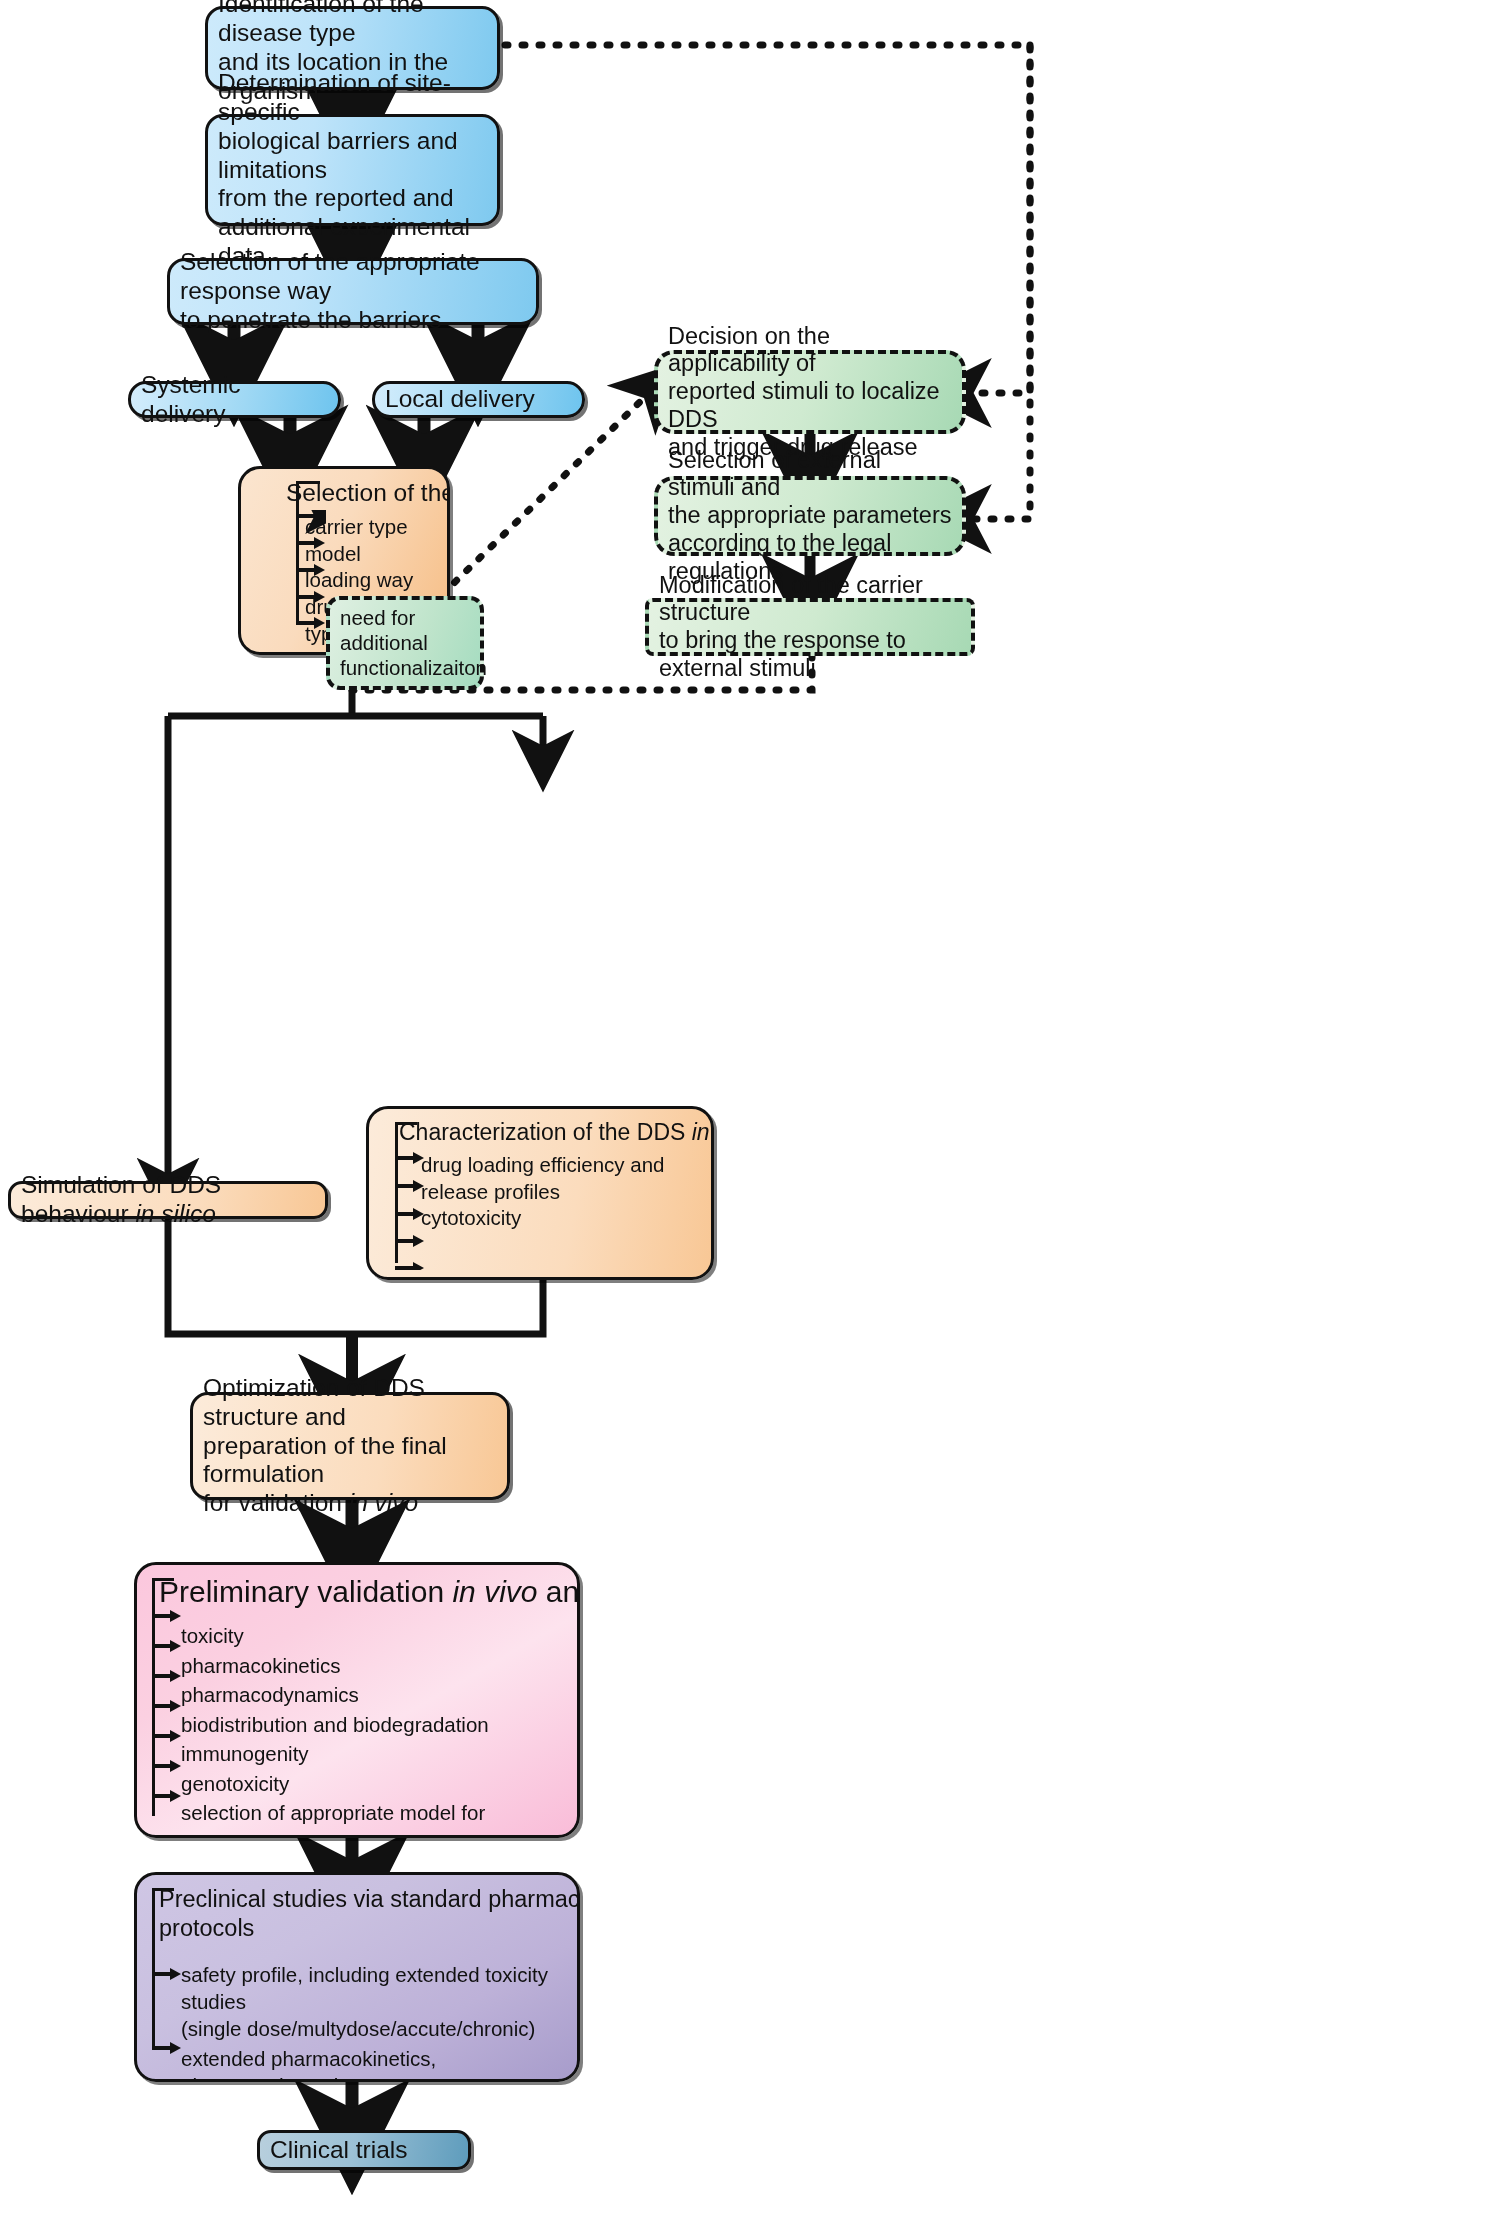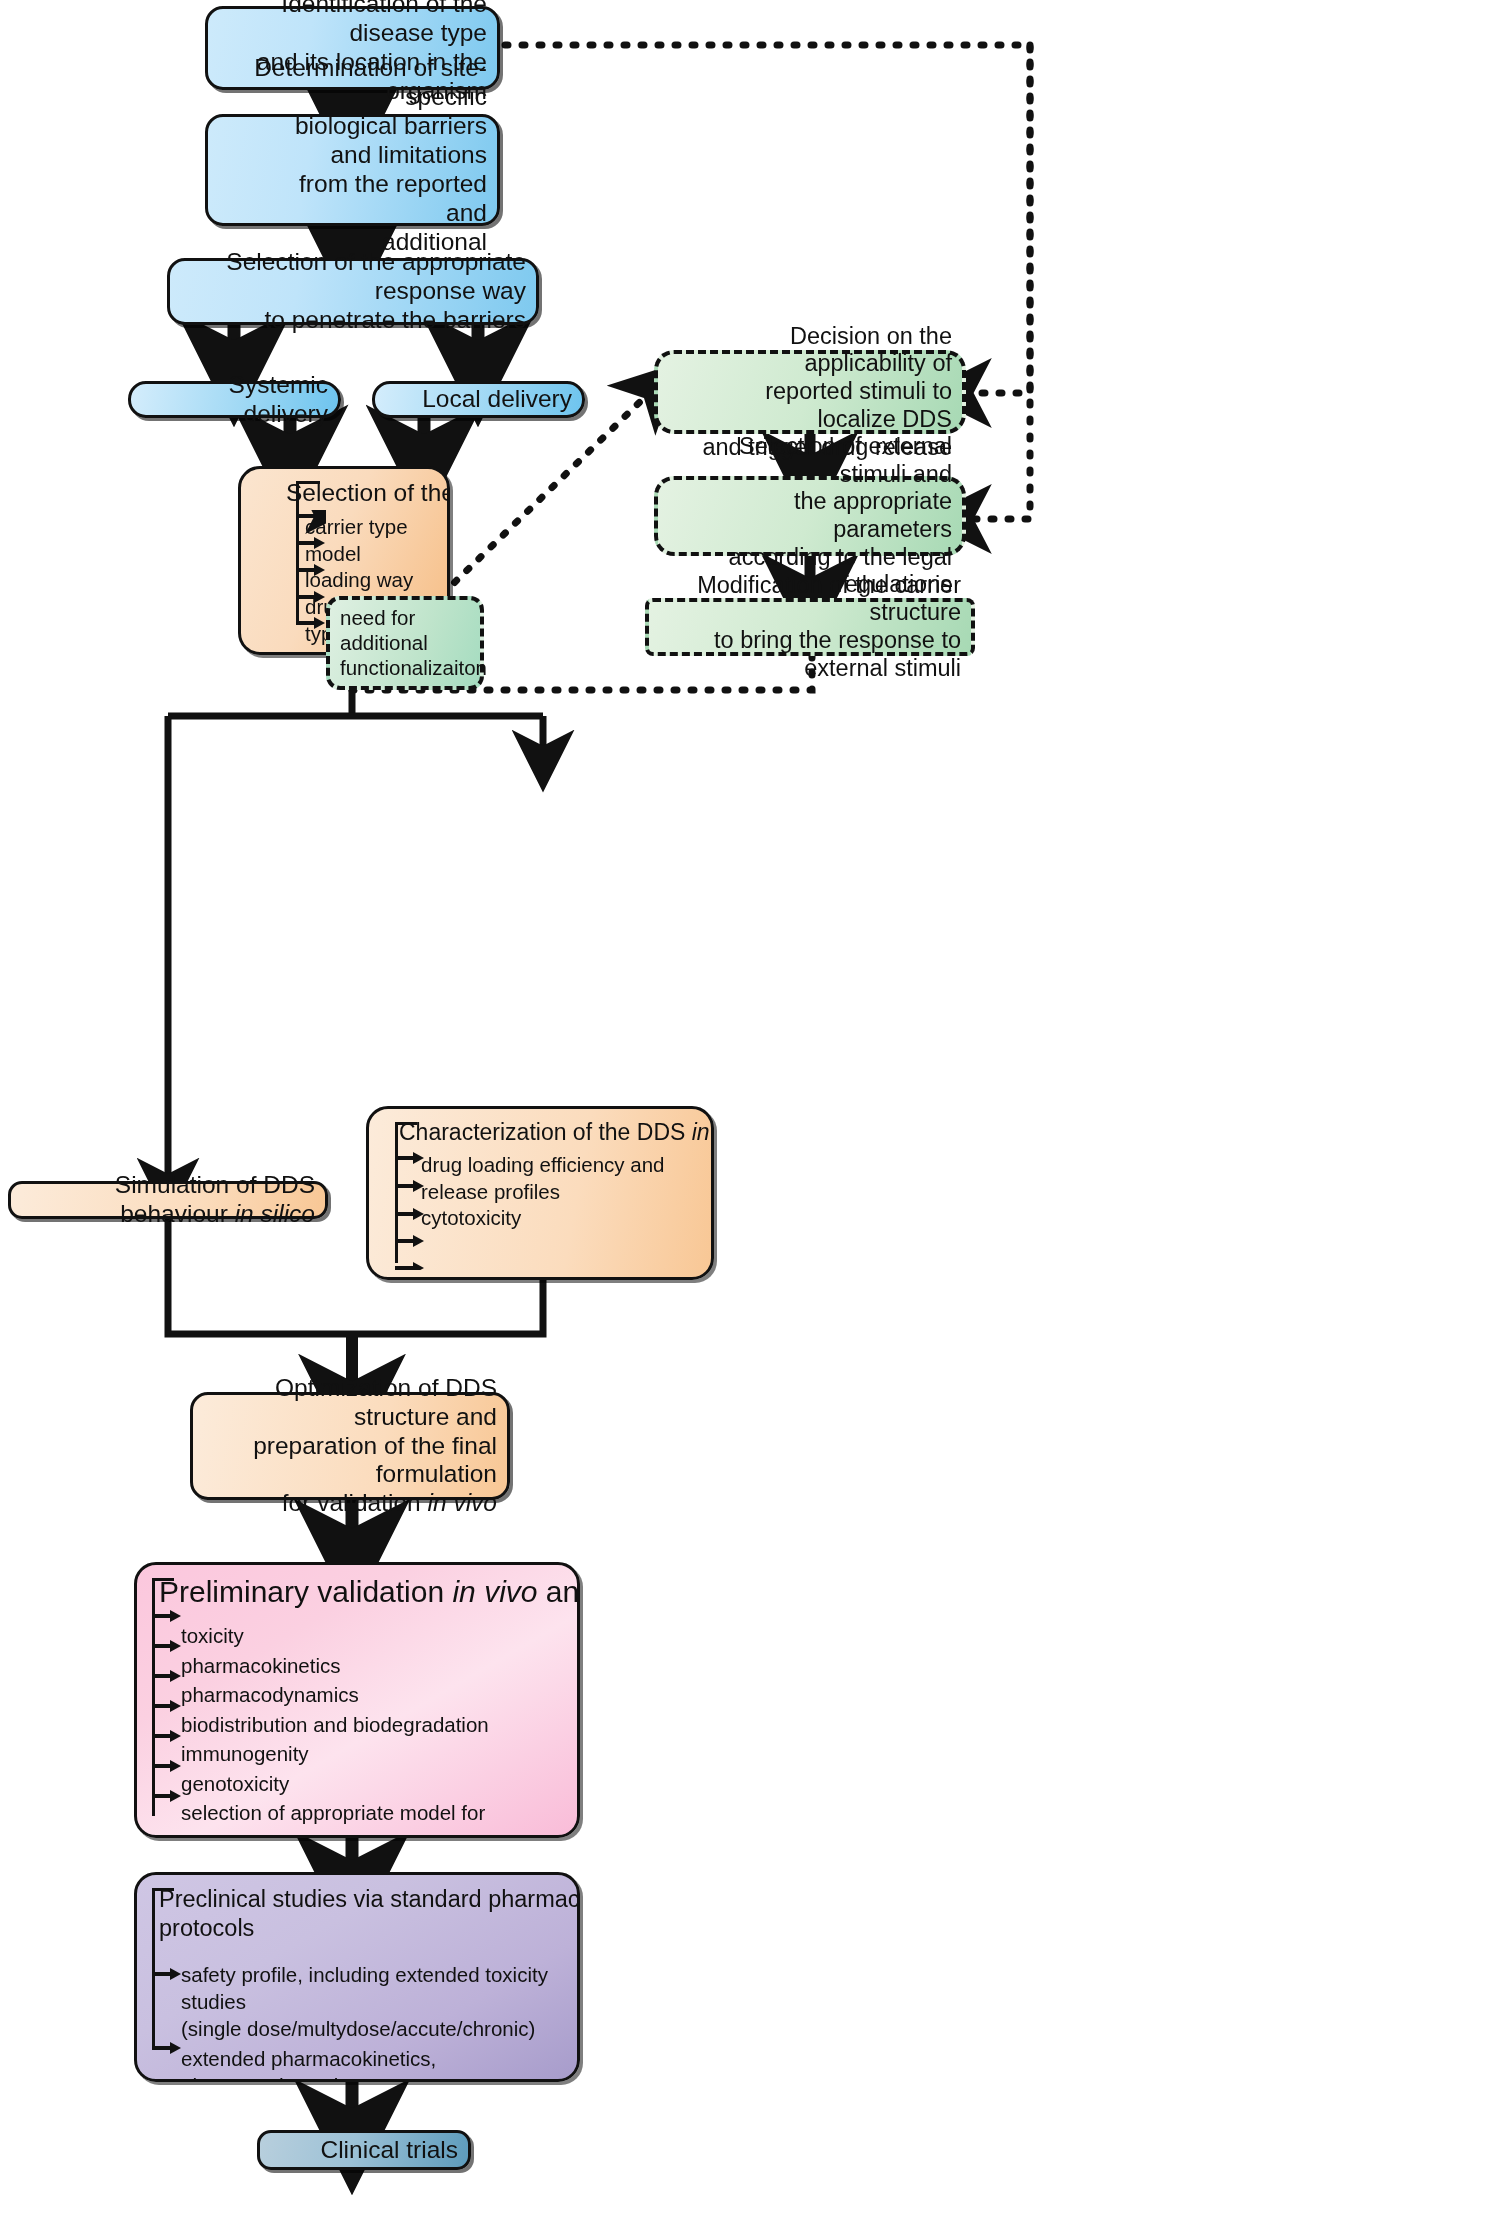--- a/index.html
+++ b/index.html
@@ -1,23 +1,23 @@
 <!DOCTYPE html>
 <html><head>
 <meta charset="utf-8">
 <style>
   html,body{margin:0;padding:0;background:#ffffff;}
   body{font-family:"Liberation Sans", sans-serif;}
   #stage{position:relative;width:1490px;height:2221px;background:#fff;overflow:hidden;}
   svg.wires{position:absolute;left:0;top:0;width:1490px;height:2221px;pointer-events:none;}
 
   .node{position:absolute;box-sizing:border-box;border:3.5px solid #111;border-radius:18px;
-        display:flex;align-items:center;justify-content:center;text-align:right;
+        display:flex;align-items:center;justify-content:center;text-align:left;
         color:#111;line-height:1.18;z-index:3;
-        box-shadow:3px 3px 0 rgba(0,0,0,0.55);padding-left:34px;}
+        box-shadow:3px 3px 0 rgba(0,0,0,0.55);}
   .node .txt{padding:0 10px;width:100%;}
 
   
   .blue  {background:linear-gradient(100deg,#cdeafb 0%, #bfe4fa 35%, #7ec9ef 100%);}
   .blue2 {background:linear-gradient(100deg,#d4edfc 0%, #9fd8f4 55%, #6ec4ee 100%);}
   .orange{background:linear-gradient(115deg,#fbe5cf 0%, #fadbbd 45%, #f6bd84 100%);}
   .orange-l{background:linear-gradient(100deg,#fcebda 0%, #fbdcbd 60%, #f8c795 100%);}
   .green {background:linear-gradient(110deg,#e4f2e2 0%, #cfead0 50%, #a7d9b4 100%);}
   .green-s{background:linear-gradient(110deg,#dff0e2 0%, #bfe4cb 60%, #a5dcc0 100%);}
   .pink  {background:linear-gradient(150deg,#fbc7dd 0%, #fbd0e1 30%, #fde3ee 58%, #f9bcd8 100%);}

